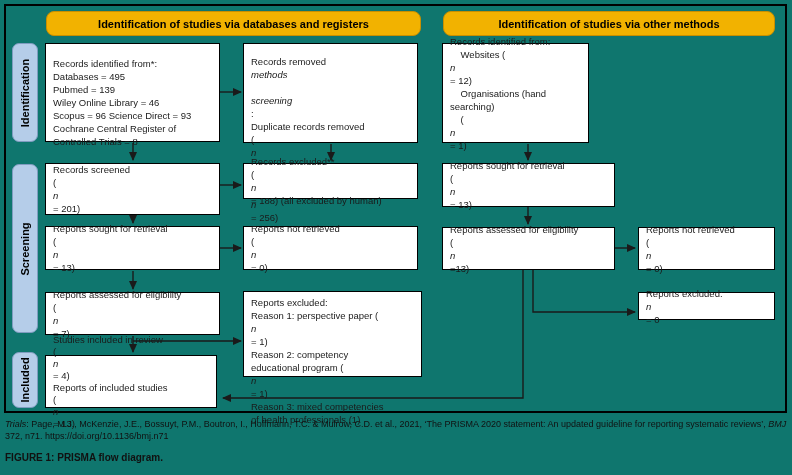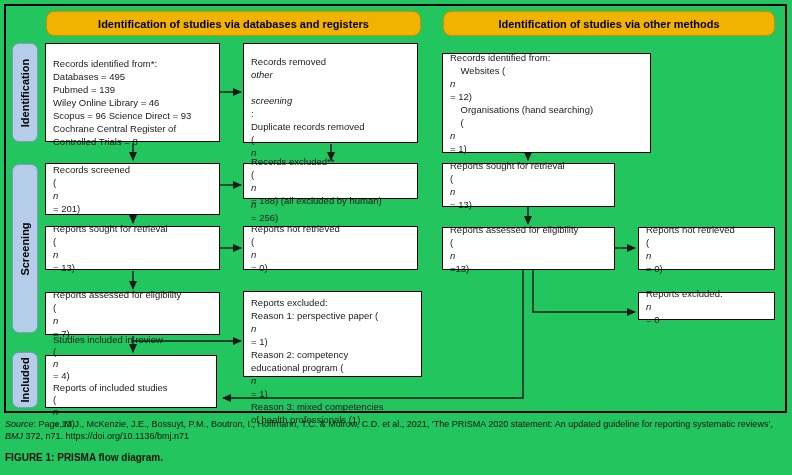--- a/index.html
+++ b/index.html
@@ -1,17 +1,17 @@
 <!DOCTYPE html>
 <html style="--header-fill: #F2B200; --header-border: #C98F00; --label-fill: #B5CDE9; --label-border: #7F9CC0;"><head>
 <meta charset="utf-8">
 <style>
   html,body{margin:0;padding:0;background:#fff;}
   body{width:792px;height:475px;font-family:"Liberation Sans","DejaVu Sans",sans-serif;color:#1a1a1a;}
-  .canvas{position:relative;width:792px;height:475px;background:#22c55e;overflow:hidden;}
+  .canvas{position:relative;width:792px;height:475px;background:#0f766e;overflow:hidden;}
   .frame{position:absolute;left:4px;top:4px;width:783px;height:409px;border:2px solid #000;box-sizing:border-box;}
   svg.arrows{position:absolute;left:0;top:0;pointer-events:none;}
   .header{position:absolute;height:25px;box-sizing:border-box;border:1.5px solid var(--header-border,#C98F00);
     background:var(--header-fill,#F2B200);border-radius:8px;display:flex;align-items:center;justify-content:center;
     font-weight:bold;font-size:11px;color:#000;}
   #header-db{left:46px;top:11px;width:375px;}
   #header-other{left:443px;top:11px;width:332px;}
   .stage{position:absolute;left:12px;width:26px;box-sizing:border-box;background:var(--label-fill,#B5CDE9);
     border:1.5px solid var(--label-border,#7F9CC0);border-radius:7px;display:flex;align-items:center;justify-content:center;}
   .stage span{transform:rotate(-90deg);white-space:nowrap;font-weight:bold;font-size:11px;color:#000;}
@@ -24,21 +24,21 @@
   .fbox.top{justify-content:flex-start;}
   #box-a1{left:45px;top:43px;width:175px;height:99px;padding-top:13px;}
   #box-a2{left:45px;top:163px;width:175px;height:52px;}
   #box-a3{left:45px;top:226px;width:175px;height:44px;}
   #box-a4{left:45px;top:292px;width:175px;height:43px;}
   #box-a5{left:45px;top:355px;width:172px;height:53px;line-height:12px;}
   #box-b1{left:243px;top:43px;width:175px;height:100px;padding-top:11px;}
   #box-b2{left:243px;top:163px;width:175px;height:36px;}
   #box-b3{left:243px;top:226px;width:175px;height:44px;}
   #box-b4{left:243px;top:291px;width:179px;height:86px;padding-top:4px;}
-  #box-c1{left:442px;top:43px;width:209px;height:100px;margin-top:10px;}
+  #box-c1{left:442px;top:43px;width:147px;height:100px;}
   #box-c2{left:442px;top:163px;width:173px;height:44px;}
   #box-c3{left:442px;top:227px;width:173px;height:43px;}
   #box-d1{left:638px;top:227px;width:137px;height:43px;}
   #box-d2{left:638px;top:292px;width:137px;height:28px;}
   .source{position:absolute;left:5px;top:419px;width:782px;font-size:9px;line-height:11.5px;color:#111;}
   .caption{position:absolute;left:5px;top:452px;width:782px;font-size:10px;font-weight:bold;color:#111;}
 </style>
 </head>
 <body>
 
@@ -81,27 +81,27 @@
   <div class="stage" id="stage-included">
     <span>Included</span>
   </div>
 
   <div class="fbox top" id="box-a1">Records identified from*:<br>Databases = 495<br>Pubmed = 139<br>Wiley Online Library = 46<br>Scopus = 96 Science Direct = 93<br>Cochrane Central Register of<br>Controlled Trials = 8</div>
   <div class="fbox" id="box-a2">Records screened<br>(<i>n</i> = 201)</div>
   <div class="fbox" id="box-a3">Reports sought for retrieval<br>(<i>n</i> = 13)</div>
   <div class="fbox" id="box-a4">Reports assessed for eligibility<br>(<i>n</i> = 7)</div>
   <div class="fbox" id="box-a5">Studies included in review<br>(<i>n</i> = 4)<br>Reports of included studies<br>(<i>n</i> = 13)</div>
 
-  <div class="fbox top" id="box-b1">Records removed <i>other</i><br><i>screening</i>:<br>Duplicate records removed<br>(<i>n</i> = 30)<br>Records marked as ineligible<br>(<i>n</i> = 256)</div>
+  <div class="fbox top" id="box-b1">Records removed <i>methods</i><br><i>screening</i>:<br>Duplicate records removed<br>(<i>n</i> = 30)<br>Records marked as ineligible<br>(<i>n</i> = 256)</div>
   <div class="fbox" id="box-b2">Records excluded**<br>(<i>n</i> = 188) (all excluded by human)</div>
   <div class="fbox" id="box-b3">Reports not retrieved<br>(<i>n</i> = 0)</div>
   <div class="fbox top" id="box-b4">Reports excluded:<br>Reason 1: perspective paper (<i>n</i> = 1)<br>Reason 2: competency<br>educational program (<i>n</i> = 1)<br>Reason 3: mixed competencies<br>of health professionals (1)</div>
 
   <div class="fbox" id="box-c1">Records identified from:<br>&nbsp;&nbsp;&nbsp;&nbsp;Websites (<i>n</i> = 12)<br>&nbsp;&nbsp;&nbsp;&nbsp;Organisations (hand searching)<br>&nbsp;&nbsp;&nbsp;&nbsp;(<i>n</i> = 1)</div>
   <div class="fbox" id="box-c2">Reports sought for retrieval<br>(<i>n</i> = 13)</div>
   <div class="fbox" id="box-c3">Reports assessed for eligibility<br>(<i>n</i> =13)</div>
 
   <div class="fbox" id="box-d1">Reports not retrieved<br>(<i>n</i> = 0)</div>
   <div class="fbox" id="box-d2">Reports excluded: <i>n</i> = 0</div>
 
-  <div class="source"><i>Source</i>: Page, M.J., McKenzie, J.E., Bossuyt, P.M., Boutron, I., Hoffmann, T.C. &amp; Mulrow, C.D. et al., 2021, ‘The PRISMA 2020 statement: An updated guideline for reporting systematic reviews’, <i>BMJ</i> 372, n71. https://doi.org/10.1136/bmj.n71</div>
+  <div class="source"><i>Trials</i>: Page, M.J., McKenzie, J.E., Bossuyt, P.M., Boutron, I., Hoffmann, T.C. &amp; Mulrow, C.D. et al., 2021, ‘The PRISMA 2020 statement: An updated guideline for reporting systematic reviews’, <i>BMJ</i> 372, n71. https://doi.org/10.1136/bmj.n71</div>
   <div class="caption">FIGURE 1: PRISMA flow diagram.</div>
 </div>
 
 </body></html>

